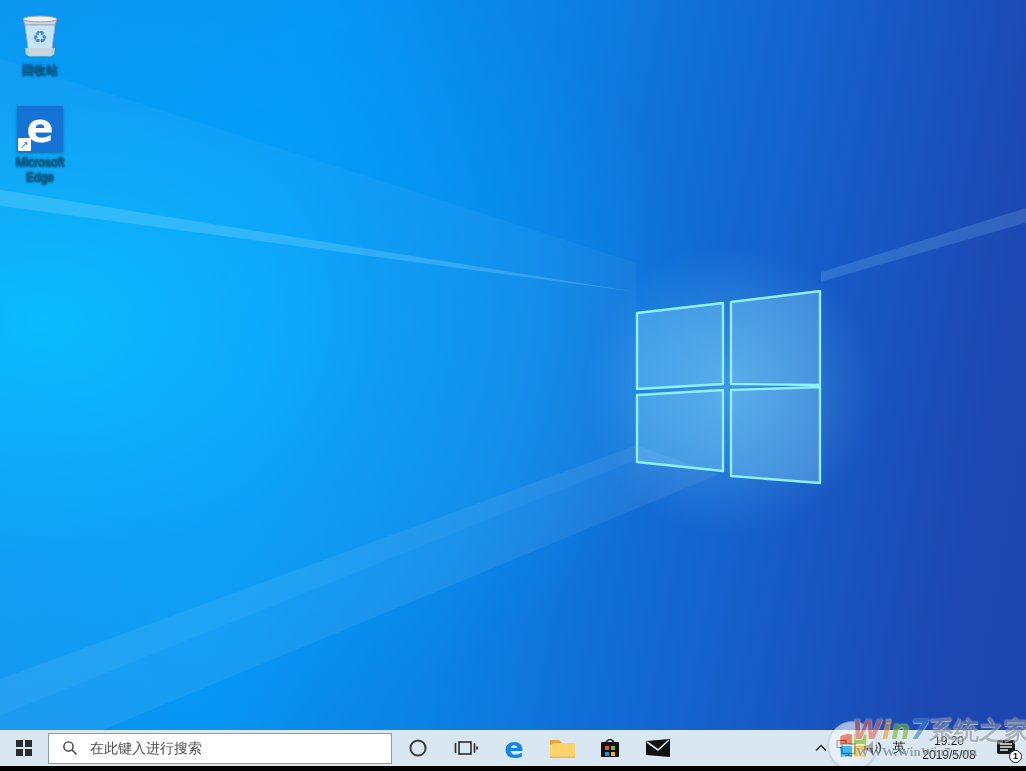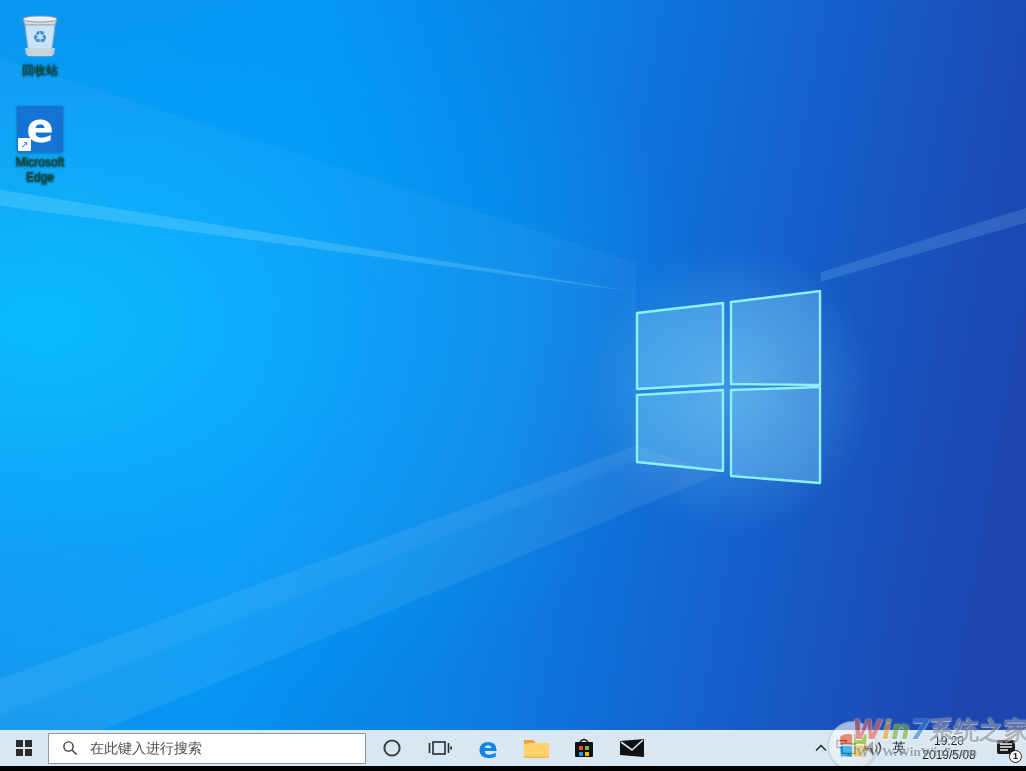--- a/index.html
+++ b/index.html
@@ -24,21 +24,21 @@
     position:absolute;left:585px;top:245px;width:290px;height:290px;
     background:radial-gradient(closest-side,rgba(130,228,255,.38),rgba(130,228,255,0));
   }
   .win-logo{position:absolute;left:635px;top:290px;}
   
   .dicon{
     position:absolute;width:78px;text-align:center;cursor:default;
   }
   .dicon .glyph{display:flex;justify-content:center;align-items:flex-end;height:50px;}
   .dicon .dlabel{
-    margin-top:3px;color:#14532d;font-size:12px;line-height:15px;
+    margin-top:3px;color:#0369a1;font-size:12px;line-height:15px;
     text-shadow:0 1px 2px rgba(0,0,0,.85),0 0 3px rgba(0,0,0,.6);
   }
   .edge-tile{
     width:46px;height:46px;background:#1673d6;position:relative;
     display:flex;align-items:center;justify-content:center;
     box-shadow:0 1px 3px rgba(0,0,0,.35);
   }
   .edge-tile .e{
     color:#fff;font-size:40px;font-weight:bold;font-family:"DejaVu Sans",sans-serif;
     line-height:40px;margin-top:-3px;
@@ -55,21 +55,21 @@
   }
   .bottom-strip{position:absolute;left:0;right:0;bottom:0;height:5px;background:#000;z-index:7;}
   .tb-btn{
     height:36px;display:flex;align-items:center;justify-content:center;
     background:transparent;border:none;padding:0;cursor:pointer;flex:0 0 auto;
   }
   .start-btn{width:48px;}
   .start-grid{display:grid;grid-template-columns:7px 7px;grid-template-rows:7px 7px;gap:1.5px;}
   .start-grid i{background:#2b2b2b;}
   .searchbox{
-    width:318px;height:31px;background:#fff;border:1px solid #8f9aa5;
+    width:344px;height:31px;background:#fff;border:1px solid #8f9aa5;
     display:flex;align-items:center;gap:10px;padding:0 0 0 13px;box-sizing:border-box;
     flex:0 0 auto;
   }
   .searchbox input{
     border:none;outline:none;background:transparent;flex:1;
     font-size:14px;color:#4c4c4c;font-family:inherit;
   }
   .searchbox input::placeholder{color:#4c4c4c;opacity:1;}
   .appbar{display:flex;align-items:center;margin-left:2px;}
   .app-btn{width:48px;}

